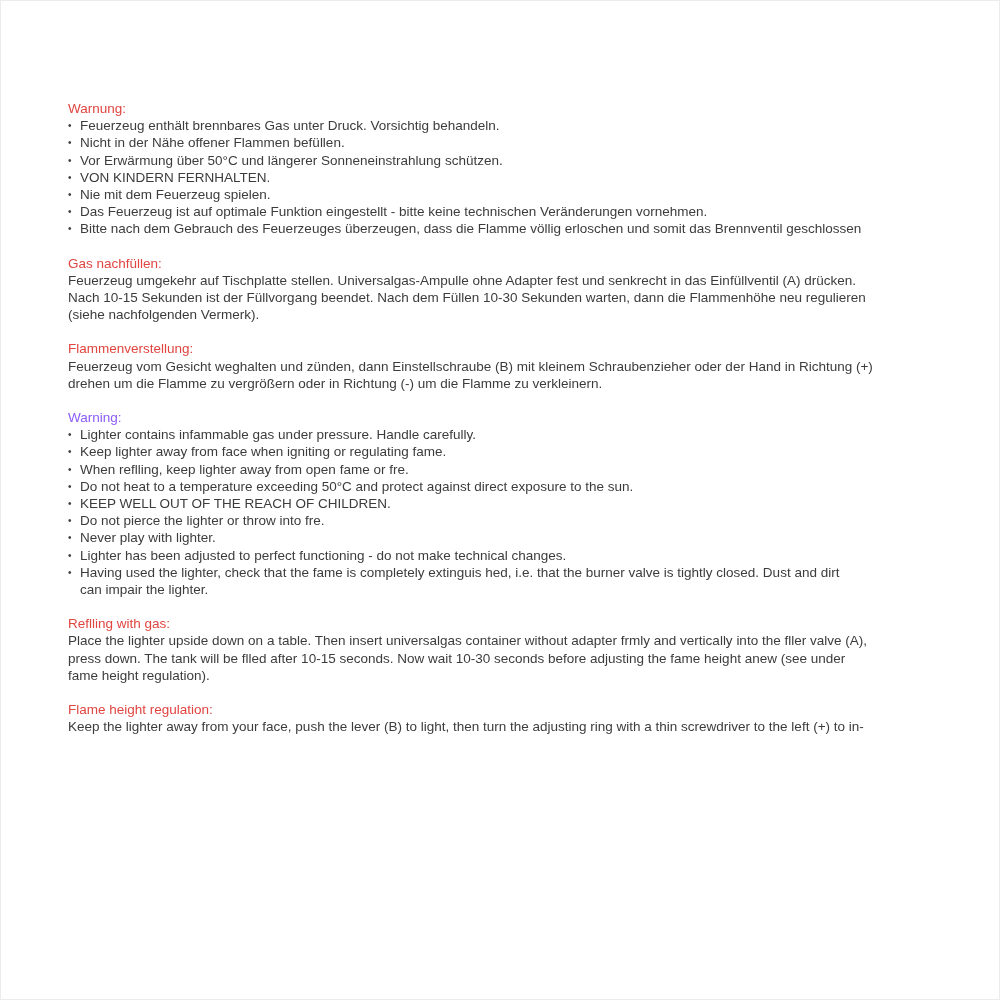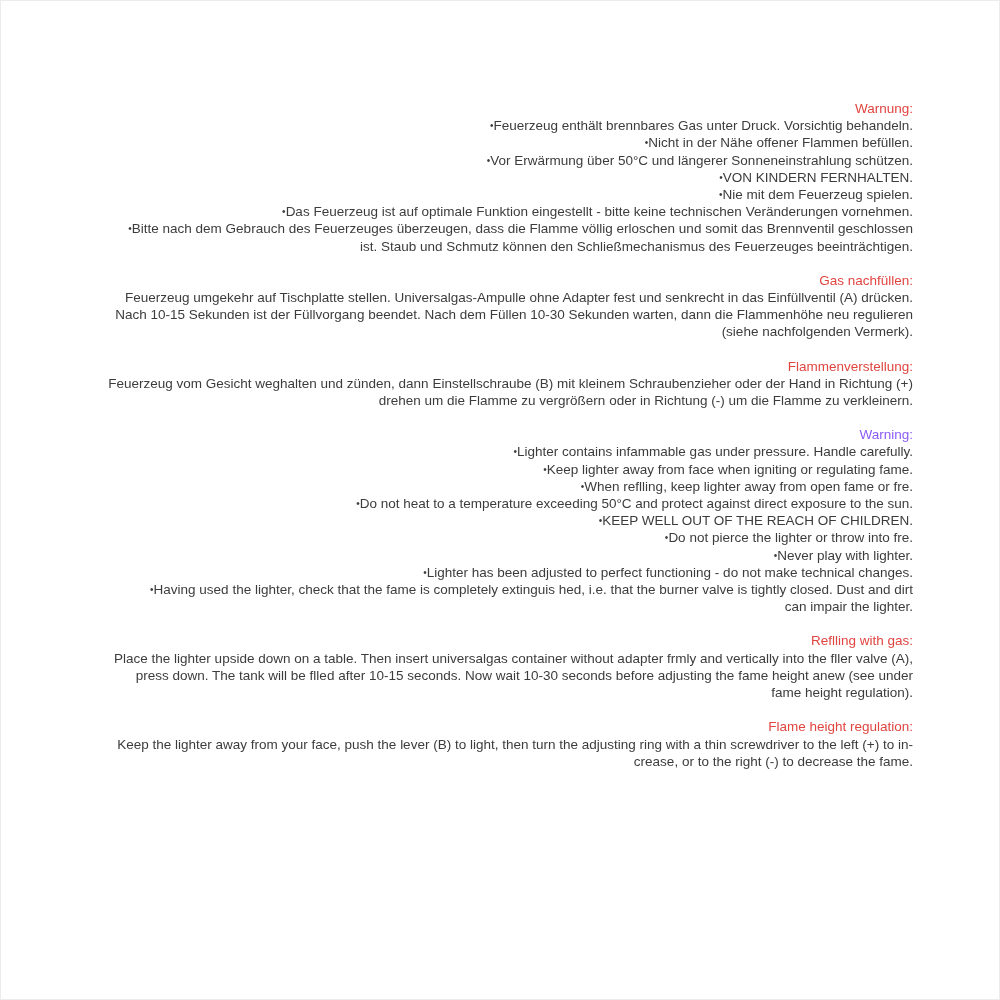--- a/index.html
+++ b/index.html
@@ -42,31 +42,30 @@
     width: 12px;
     text-indent: 0;
     font-size: 10px;
     vertical-align: 1px;
   }
 </style>
 </head>
 <body>
 
 <div class="page">
-  <div class="doc" id="doc" style="color: rgb(60, 60, 60); text-align: right;">
+  <div class="doc" id="doc" style="color: rgb(60, 60, 60);">
       <div class="section">
         <div class="heading" style="color: rgb(224, 69, 64);">Warnung:</div>
         <div class="line bullet"><span class="bullet-glyph">•</span><span>Feuerzeug enthält brennbares Gas unter Druck. Vorsichtig behandeln.</span></div>
         <div class="line bullet"><span class="bullet-glyph">•</span><span>Nicht in der Nähe offener Flammen befüllen.</span></div>
         <div class="line bullet"><span class="bullet-glyph">•</span><span>Vor Erwärmung über 50°C und längerer Sonneneinstrahlung schützen.</span></div>
         <div class="line bullet"><span class="bullet-glyph">•</span><span>VON KINDERN FERNHALTEN.</span></div>
         <div class="line bullet"><span class="bullet-glyph">•</span><span>Nie mit dem Feuerzeug spielen.</span></div>
         <div class="line bullet"><span class="bullet-glyph">•</span><span>Das Feuerzeug ist auf optimale Funktion eingestellt - bitte keine technischen Veränderungen vornehmen.</span></div>
         <div class="line bullet"><span class="bullet-glyph">•</span><span>Bitte nach dem Gebrauch des Feuerzeuges überzeugen, dass die Flamme völlig erloschen und somit das Brennventil geschlossen</span></div>
-        <div class="line cont"><span>ist. Staub und Schmutz können den Schließmechanismus des Feuerzeuges beeinträchtigen.</span></div>
       </div>
       <div class="section">
         <div class="heading" style="color: rgb(224, 69, 64);">Gas nachfüllen:</div>
         <div class="line"><span>Feuerzeug umgekehr auf Tischplatte stellen. Universalgas-Ampulle ohne Adapter fest und senkrecht in das Einfüllventil (A) drücken.</span></div>
         <div class="line"><span>Nach 10-15 Sekunden ist der Füllvorgang beendet. Nach dem Füllen 10-30 Sekunden warten, dann die Flammenhöhe neu regulieren</span></div>
         <div class="line"><span>(siehe nachfolgenden Vermerk).</span></div>
       </div>
       <div class="section">
         <div class="heading" style="color: rgb(224, 69, 64);">Flammenverstellung:</div>
         <div class="line"><span>Feuerzeug vom Gesicht weghalten und zünden, dann Einstellschraube (B) mit kleinem Schraubenzieher oder der Hand in Richtung (+)</span></div>
@@ -87,16 +86,15 @@
       </div>
       <div class="section">
         <div class="heading" style="color: rgb(224, 69, 64);">Reflling with gas:</div>
         <div class="line"><span>Place the lighter upside down on a table. Then insert universalgas container without adapter frmly and vertically into the fller valve (A),</span></div>
         <div class="line"><span>press down. The tank will be flled after 10-15 seconds. Now wait 10-30 seconds before adjusting the fame height anew (see under</span></div>
         <div class="line"><span>fame height regulation).</span></div>
       </div>
       <div class="section">
         <div class="heading" style="color: rgb(224, 69, 64);">Flame height regulation:</div>
         <div class="line"><span>Keep the lighter away from your face, push the lever (B) to light, then turn the adjusting ring with a thin screwdriver to the left (+) to in-</span></div>
-        <div class="line"><span>crease, or to the right (-) to decrease the fame.</span></div>
       </div>
     </div>
 </div>
 
 </body></html>

